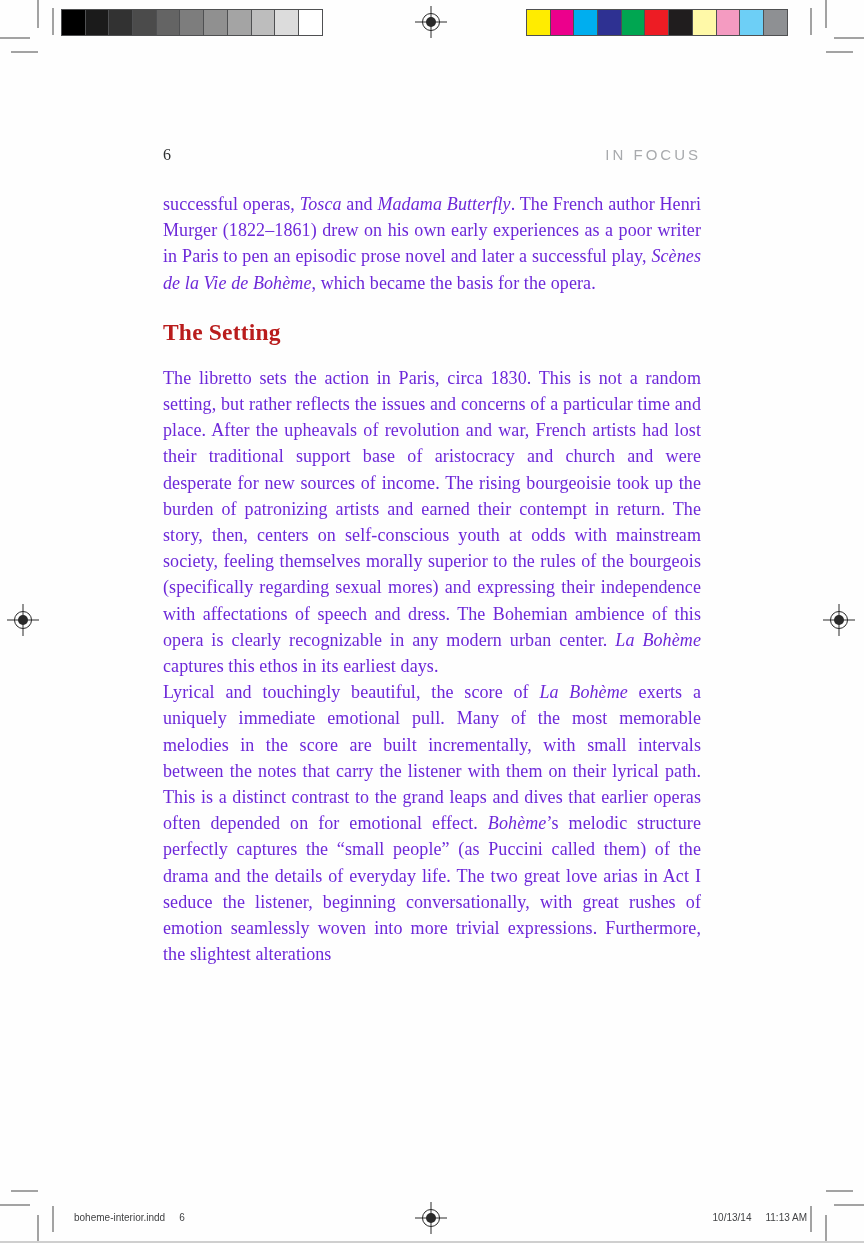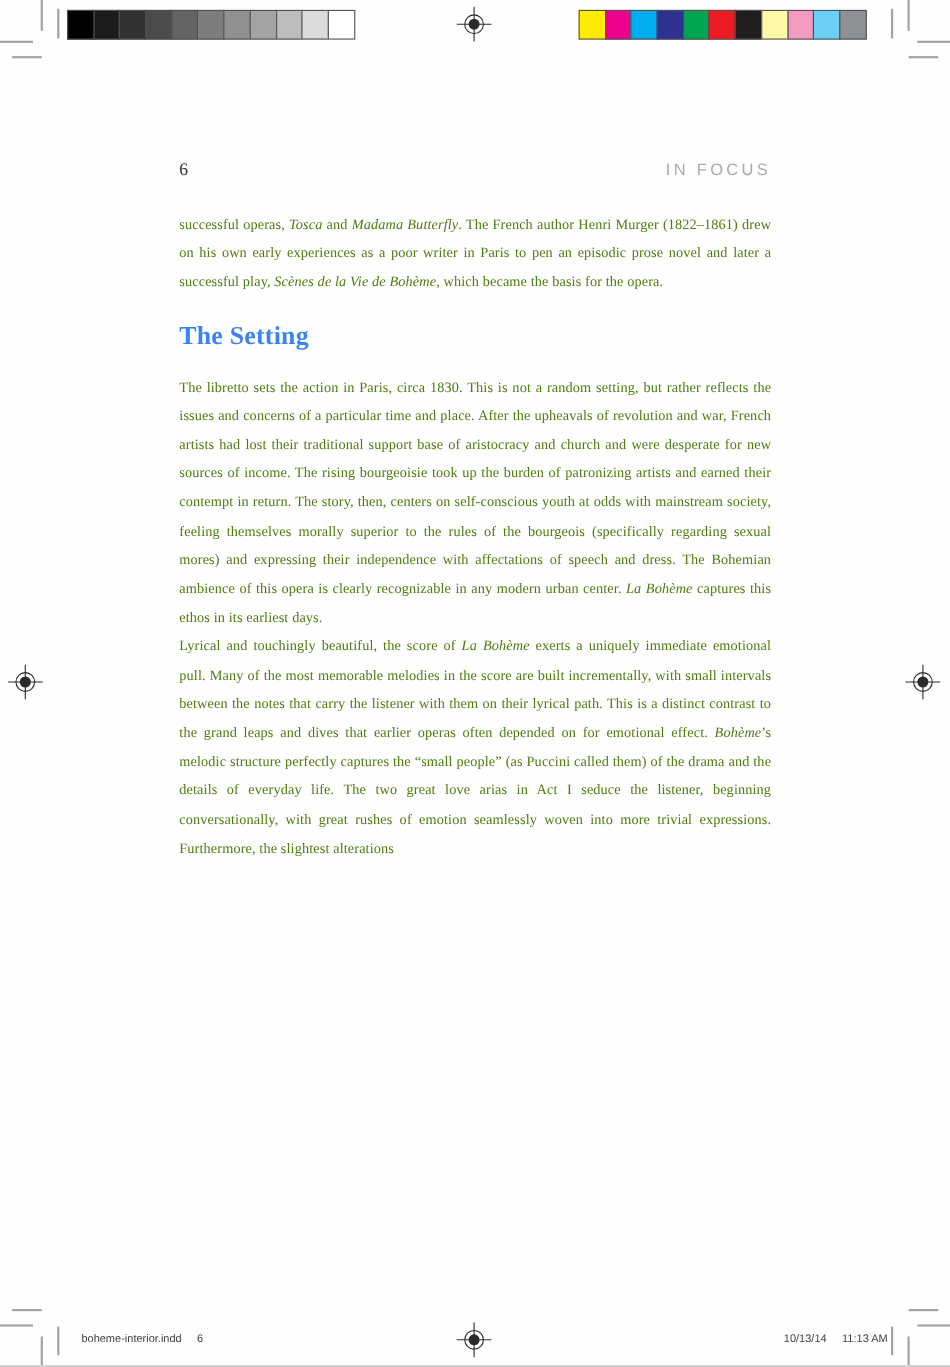--- a/index.html
+++ b/index.html
@@ -22,24 +22,24 @@
   .cropline.v{width:2px;}
   .cropline.h{height:2px;}
 
   
   .content{position:absolute;left:163px;top:146px;width:538px;}
   .running-header{display:flex;justify-content:space-between;align-items:baseline;margin-bottom:27px;}
   .page-number{font-size:16px;color:#2f3133;font-family:"Liberation Serif",serif;}
   .running-head{font-family:"Liberation Sans",sans-serif;font-size:15px;letter-spacing:3px;
                 color:#a8aaad;font-weight:400;}
 
-  .content p{margin:0 0 0 0;font-size:13px;line-height:26.2px;color:#4d7c0f;
+  .content p{margin:0 0 0 0;font-size:18px;line-height:26.2px;color:#6d28d9;
              text-align:justify;letter-spacing:.1px;}
   .content p + h2, .content h2{margin:23px 0 19px 0;}
-  .content h2{font-size:23.5px;font-weight:bold;color:#3b82f6;letter-spacing:.2px;}
+  .content h2{font-size:23.5px;font-weight:bold;color:#b91c1c;letter-spacing:.2px;}
   .content i{font-style:italic;}
 
   
   .slug{position:absolute;top:1212px;left:0;width:100%;
         font-family:"Liberation Sans",sans-serif;font-size:10px;color:#414244;}
   .slug .left{position:absolute;left:74px;top:0;}
   .slug .right{position:absolute;right:57px;top:0;}
   .slug .gap{display:inline-block;width:14px;}
 </style>
 </head>

